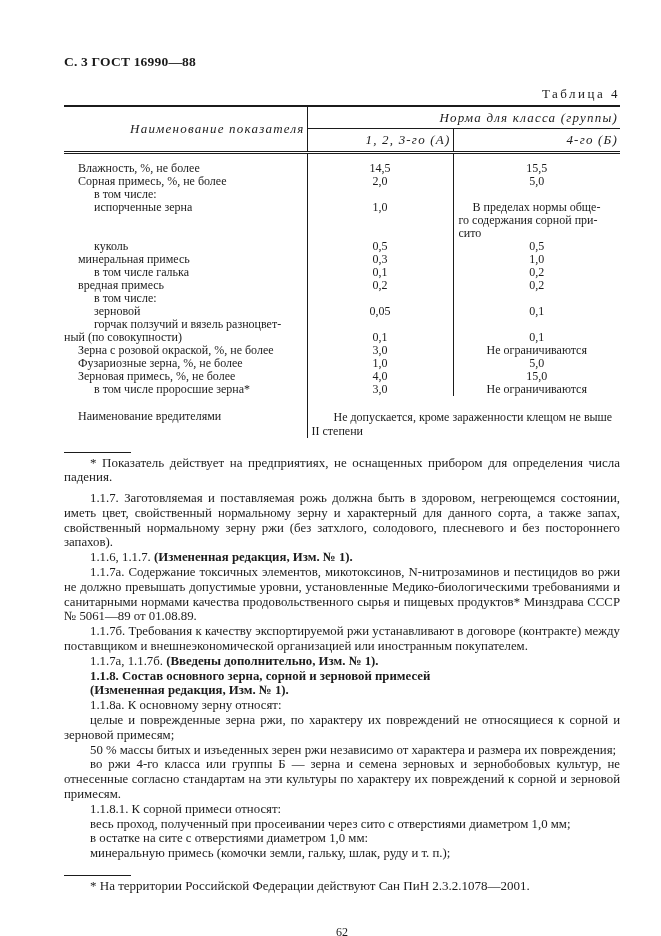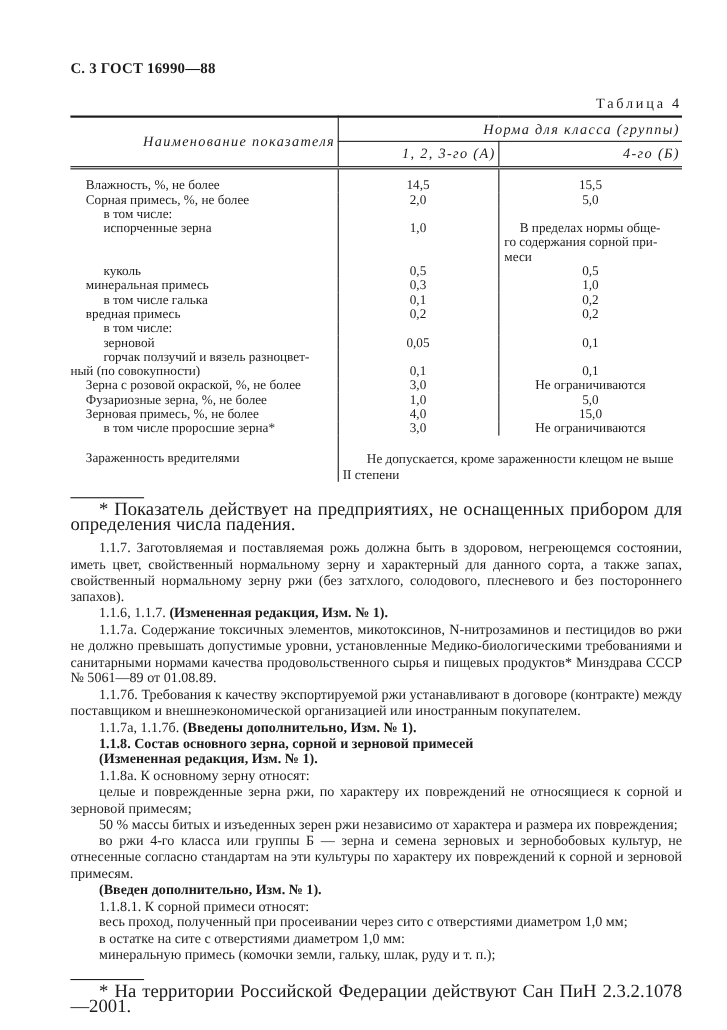--- a/index.html
+++ b/index.html
@@ -77,21 +77,21 @@
     white-space:pre-line;
     line-height:14px;
   }
   .fn-rule{
     width:67px;
     border-top:1px solid #1b1b1b;
     margin-top:14px;
   }
   .footnote{
     margin:3px 0 0 0;
-    font-size:17px;
+    font-size:13px;
     line-height:14px;
     text-indent:26px;
     text-align:justify;
   }
   .text-block{margin-top:7px;}
   .text-block p{
     margin:0;
     font-size:12.8px;
     line-height:14.8px;
     text-indent:26px;
@@ -142,21 +142,21 @@
       <tr>
         <td class="c1 i2">в том числе:</td>
         <td class="ca"></td>
         <td class="cb"></td>
       </tr>
       <tr>
         <td class="c1 i2">испорченные зерна</td>
         <td class="ca">1,0</td>
         <td class="cb pcell">В пределах нормы обще-
 го содержания сорной при-
-меси</td>
+сито</td>
       </tr>
       <tr>
         <td class="c1 i2">куколь</td>
         <td class="ca">0,5</td>
         <td class="cb">0,5</td>
       </tr>
       <tr>
         <td class="c1 i1">минеральная примесь</td>
         <td class="ca">0,3</td>
         <td class="cb">1,0</td>
@@ -201,21 +201,21 @@
         <td class="c1 i1">Зерновая примесь, %, не более</td>
         <td class="ca">4,0</td>
         <td class="cb">15,0</td>
       </tr>
       <tr>
         <td class="c1 i2">в том числе проросшие зерна*</td>
         <td class="ca">3,0</td>
         <td class="cb">Не ограничиваются</td>
       </tr>
       <tr>
-        <td class="c1 i1 gap">Зараженность вредителями</td>
+        <td class="c1 i1 gap">Наименование вредителями</td>
         <td colspan="2" class="spancell gap">Не допускается, кроме зараженности клещом не выше
 II степени</td>
       </tr>
     </tbody>
   </table>
 
   <div class="fn-rule"></div>
   <p class="footnote">* Показатель действует на предприятиях, не оснащенных прибором для определения числа падения.</p>
 
   <div class="text-block">
@@ -223,21 +223,20 @@
     <p><span>1.1.6, 1.1.7. </span><b>(Измененная редакция, Изм. № 1).</b></p>
     <p>1.1.7а. Содержание токсичных элементов, микотоксинов, N-нитрозаминов и пестицидов во ржи не должно превышать допустимые уровни, установленные Медико-биологическими требованиями и санитарными нормами качества продовольственного сырья и пищевых продуктов* Минздрава СССР № 5061—89 от 01.08.89.</p>
     <p>1.1.7б. Требования  к качеству  экспортируемой  ржи устанавливают в договоре (контракте) между поставщиком и внешнеэкономической организацией или иностранным покупателем.</p>
     <p><span>1.1.7а, 1.1.7б. </span><b>(Введены дополнительно, Изм. № 1).</b></p>
     <p><b>1.1.8.  Состав основного зерна, сорной и зерновой примесей</b></p>
     <p><b>(Измененная редакция, Изм. № 1).</b></p>
     <p>1.1.8а. К основному зерну относят:</p>
     <p>целые и поврежденные зерна ржи, по характеру их повреждений не относящиеся к сорной и зерновой примесям;</p>
     <p>50 % массы битых и изъеденных зерен ржи независимо от характера и размера их повреждения;</p>
     <p>во ржи 4-го класса или группы Б — зерна и семена зерновых и зернобобовых культур, не отнесенные согласно стандартам на эти культуры по характеру их повреждений к сорной и зерновой примесям.</p>
-    <p><b>(Введен дополнительно, Изм. № 1).</b></p>
     <p>1.1.8.1. К сорной примеси относят:</p>
     <p>весь проход, полученный  при просеивании через сито с отверстиями диаметром 1,0 мм;</p>
     <p>в остатке на сите с отверстиями диаметром 1,0 мм:</p>
     <p>минеральную примесь (комочки земли, гальку, шлак, руду и т. п.);</p>
   </div>
 
   <div class="fn-rule"></div>
   <p class="footnote">* На территории Российской Федерации действуют Сан ПиН 2.3.2.1078—2001.</p>
 
   <div class="page-number">62</div>

